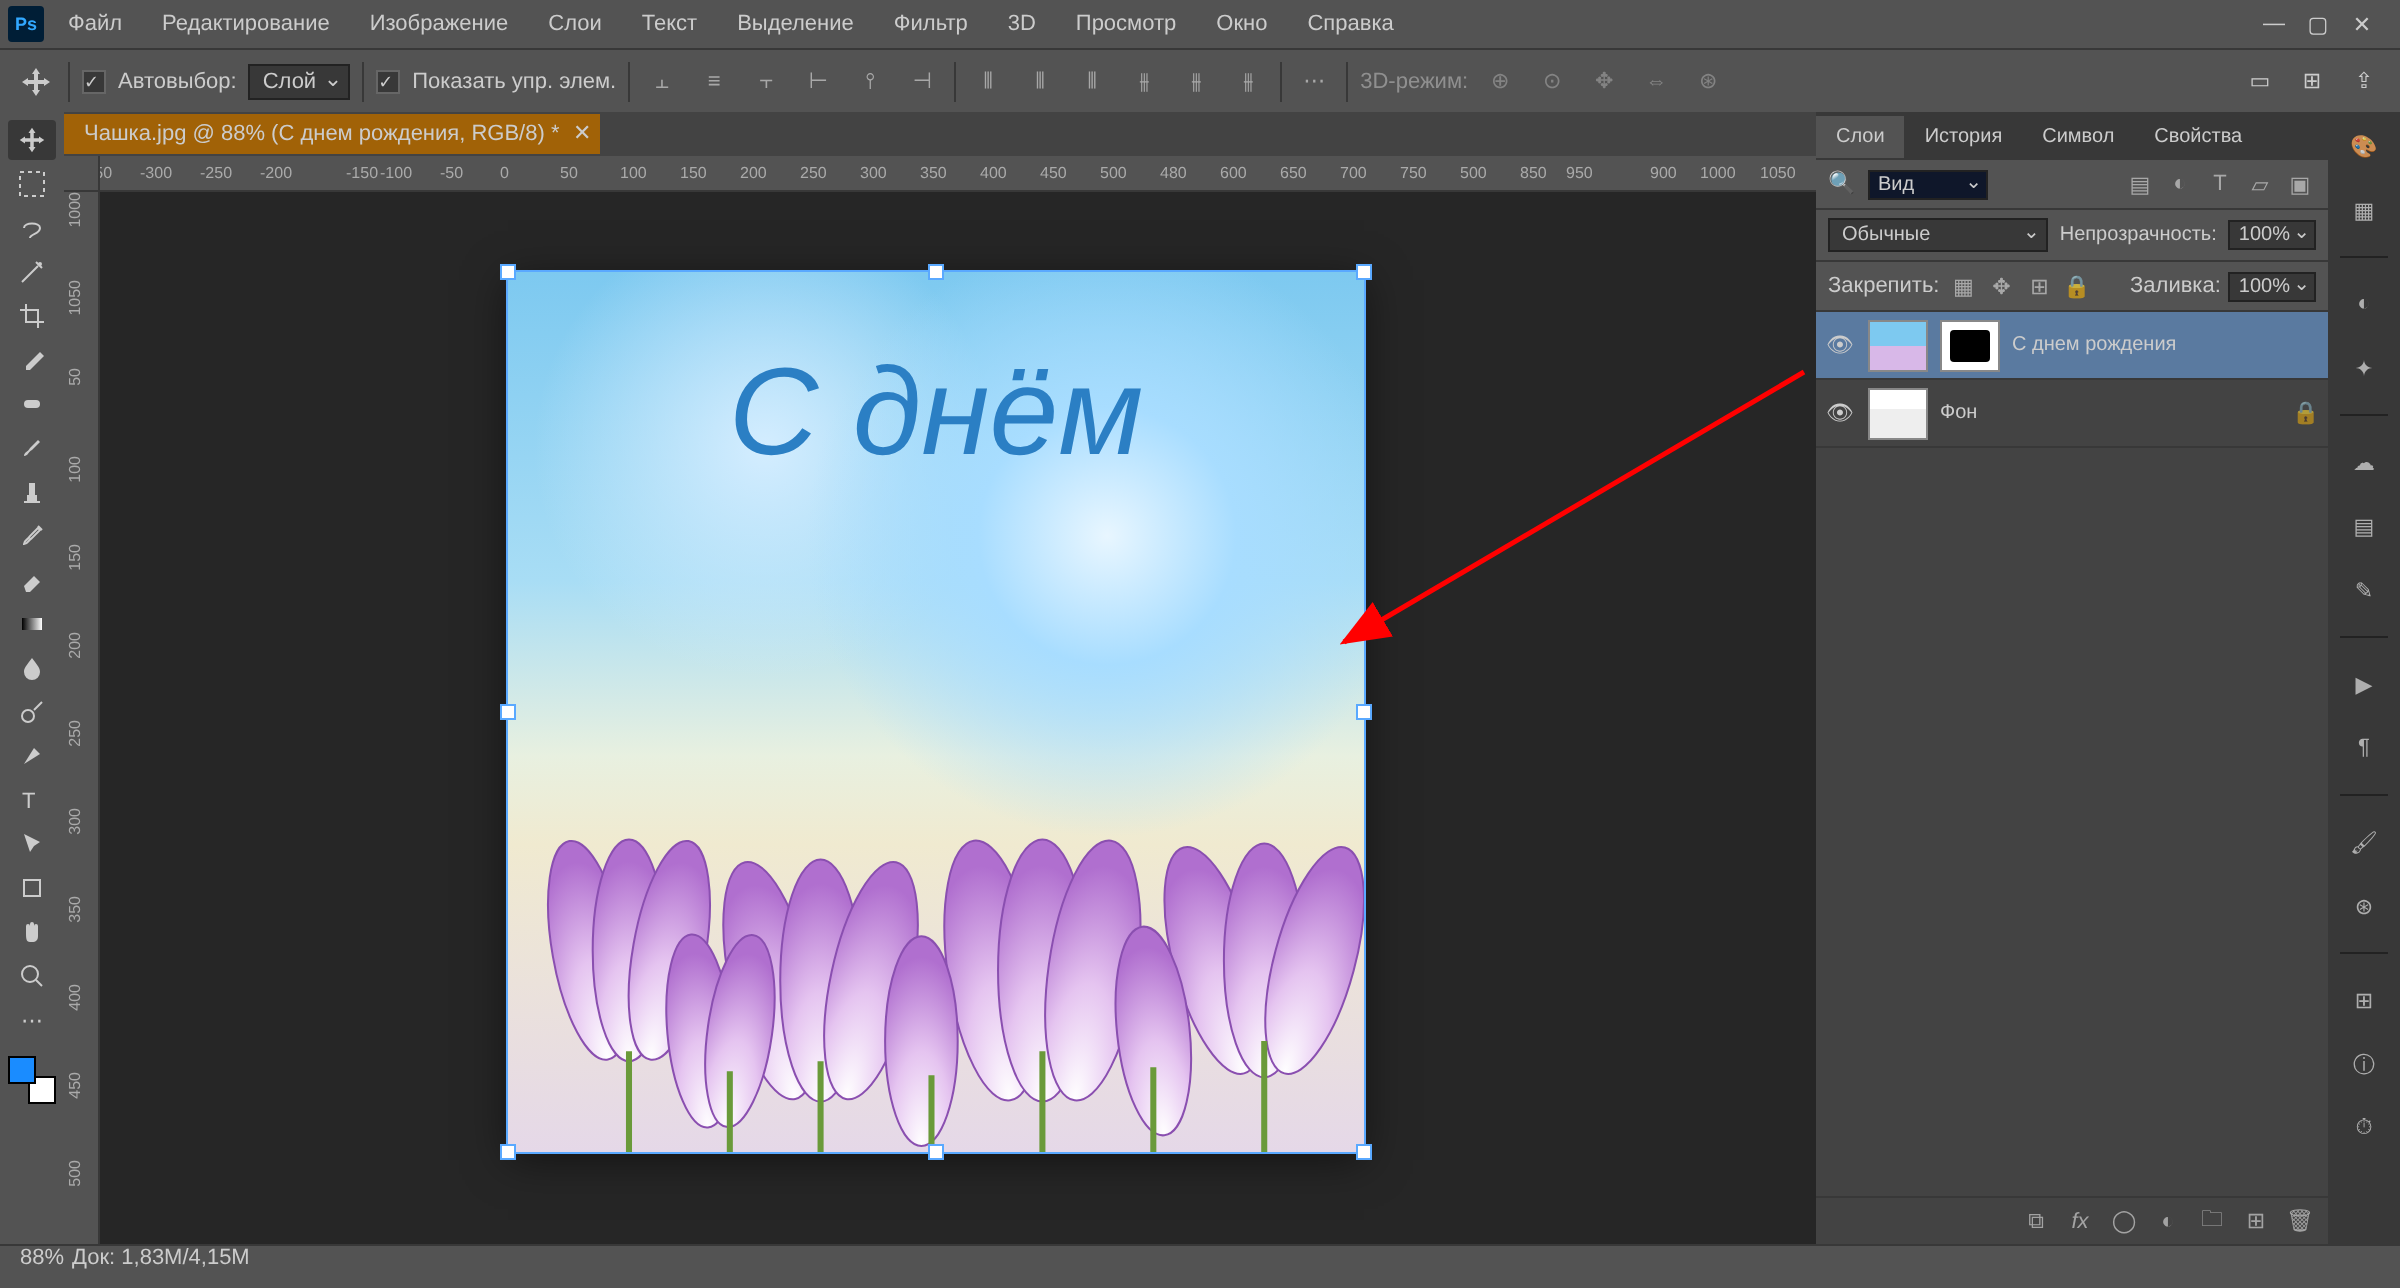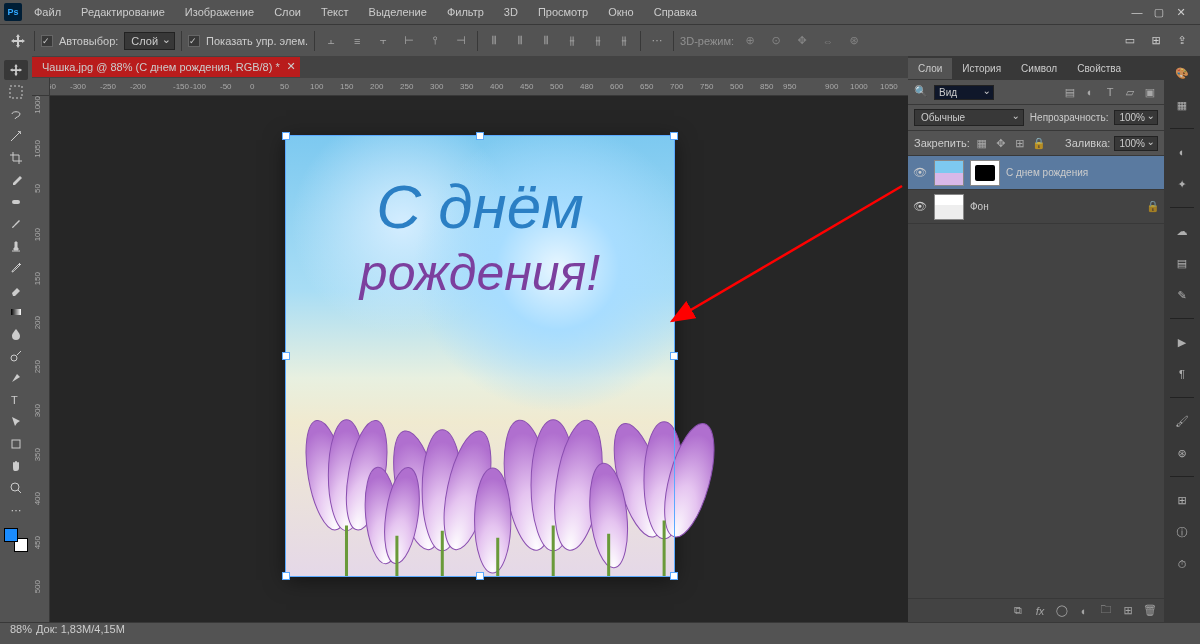--- a/index.html
+++ b/index.html
@@ -20,29 +20,29 @@
 .opt-right{margin-left:auto;display:flex;gap:6px}
 .main{display:flex;height:calc(100% - 56px - 22px)}
 .toolbox{width:32px;background:#535353;display:flex;flex-direction:column;align-items:center;padding:4px 0;gap:2px}
 .tool{width:24px;height:20px;display:flex;align-items:center;justify-content:center;cursor:pointer;border-radius:2px}
 .tool.active{background:#383838}
 .swatches{margin-top:6px;position:relative;width:24px;height:24px}
 .sw-bg{position:absolute;width:14px;height:14px;background:#fff;border:1px solid #000;right:0;bottom:0}
 .sw-fg{position:absolute;width:14px;height:14px;background:#1a8cff;border:1px solid #000;left:0;top:0}
 .canvas-area{flex:1;background:#262626;display:flex;flex-direction:column;position:relative}
 .doc-tab{height:22px;background:#434343;display:flex;align-items:center}
-.tab{background:#b91c1c;padding:4px 20px 4px 10px;position:relative;font-size:10px}
+.tab{background:#a16207;padding:4px 20px 4px 10px;position:relative;font-size:10px}
 .tab .close{position:absolute;right:4px;top:3px;cursor:pointer}
 .rulers-corner{position:absolute;top:22px;left:0;width:18px;height:18px;background:#535353;border-right:1px solid #383838;border-bottom:1px solid #383838;z-index:3}
 .ruler-h{position:absolute;top:22px;left:18px;right:0;height:18px;background:#535353;border-bottom:1px solid #383838;overflow:hidden;z-index:2}
 .ruler-v{position:absolute;top:40px;left:0;width:18px;bottom:0;background:#535353;border-right:1px solid #383838;overflow:hidden;z-index:2}
 .ruler-h .tick{position:absolute;top:4px;font-size:8px;color:#aaa}
 .ruler-v .tick{position:absolute;left:1px;font-size:8px;color:#aaa;writing-mode:vertical-rl;transform:rotate(180deg)}
 .canvas-viewport{position:absolute;top:40px;left:18px;right:0;bottom:0;background:#262626;overflow:hidden}
-.artboard{position:absolute;left:236px;top:40px;width:388px;height:440px;box-shadow:0 0 0 1px #000,0 4px 20px rgba(0,0,0,.5)}
+.artboard{position:absolute;left:204px;top:40px;width:428px;height:440px;box-shadow:0 0 0 1px #000,0 4px 20px rgba(0,0,0,.5)}
 .transform-box{position:absolute;inset:-1px;border:1px solid #5aa9ff;pointer-events:none}
 .handle{position:absolute;width:8px;height:8px;background:#fff;border:1px solid #5aa9ff}
 .h-tl{top:-4px;left:-4px}.h-tr{top:-4px;right:-4px}.h-bl{bottom:-4px;left:-4px}.h-br{bottom:-4px;right:-4px}
 .h-t{top:-4px;left:50%;margin-left:-4px}.h-b{bottom:-4px;left:50%;margin-left:-4px}
 .h-l{left:-4px;top:50%;margin-top:-4px}.h-r{right:-4px;top:50%;margin-top:-4px}
 .sky{position:absolute;inset:0;background:radial-gradient(circle at 70% 30%,#e8f6ff 0,#a8ddff 15%,transparent 35%),radial-gradient(circle at 30% 20%,#d4edff 0,transparent 25%),linear-gradient(180deg,#7dc9f0 0,#a8ddf5 35%,#e8f0e0 55%,#f0ead0 65%,#e5d8e8 100%)}
 .flowers{position:absolute;left:0;right:0;bottom:0;height:55%}
 .script-text{position:absolute;top:40px;left:30px;right:30px;font-family:"Brush Script MT","Segoe Script",cursive;text-align:center;pointer-events:none}
 .line1{font-size:62px;color:#2b7fc4;font-style:italic;line-height:1}
 .line2{font-size:50px;color:#7c3f9e;font-style:italic;margin-top:10px;line-height:1}
@@ -354,21 +354,20 @@
               <ellipse cx="115" cy="180" rx="16" ry="48" transform="rotate(8 115 180)"></ellipse>
             <ellipse cx="205" cy="185" rx="18" ry="52"></ellipse>
               <ellipse cx="320" cy="180" rx="18" ry="52" transform="rotate(-6 320 180)"></ellipse>
           </g>
           <g stroke="#6a9a3a" stroke-width="3" fill="none">
             <path d="M60 240v-50M155 240v-45M265 240v-50M375 240v-55M110 240v-40M210 240v-38M320 240v-42"></path>
           </g>
         </svg>
         <div class="script-text">
           <div class="line1">С днём</div>
-          <div class="line2">рождения!</div>
         </div>
         <div class="transform-box">
           <div class="handle h-tl"></div>
           <div class="handle h-t"></div>
           <div class="handle h-tr"></div>
           <div class="handle h-l"></div>
           <div class="handle h-r"></div>
           <div class="handle h-bl"></div>
           <div class="handle h-b"></div>
           <div class="handle h-br"></div>

